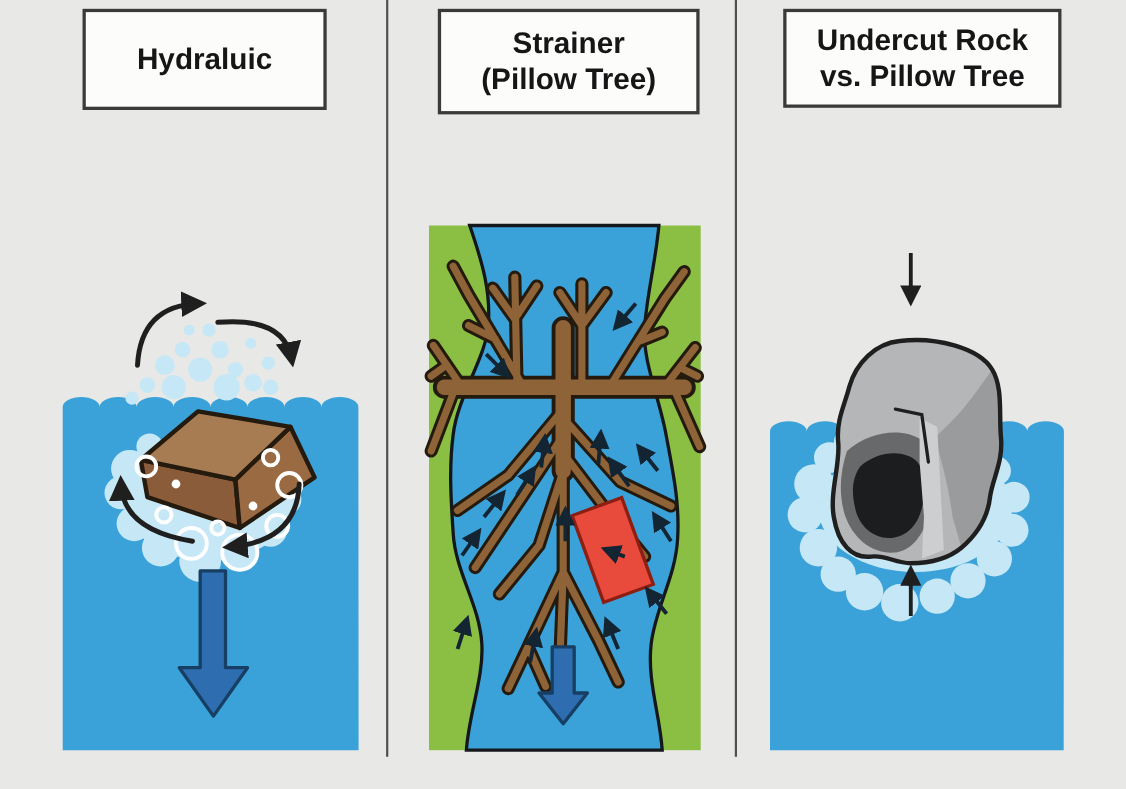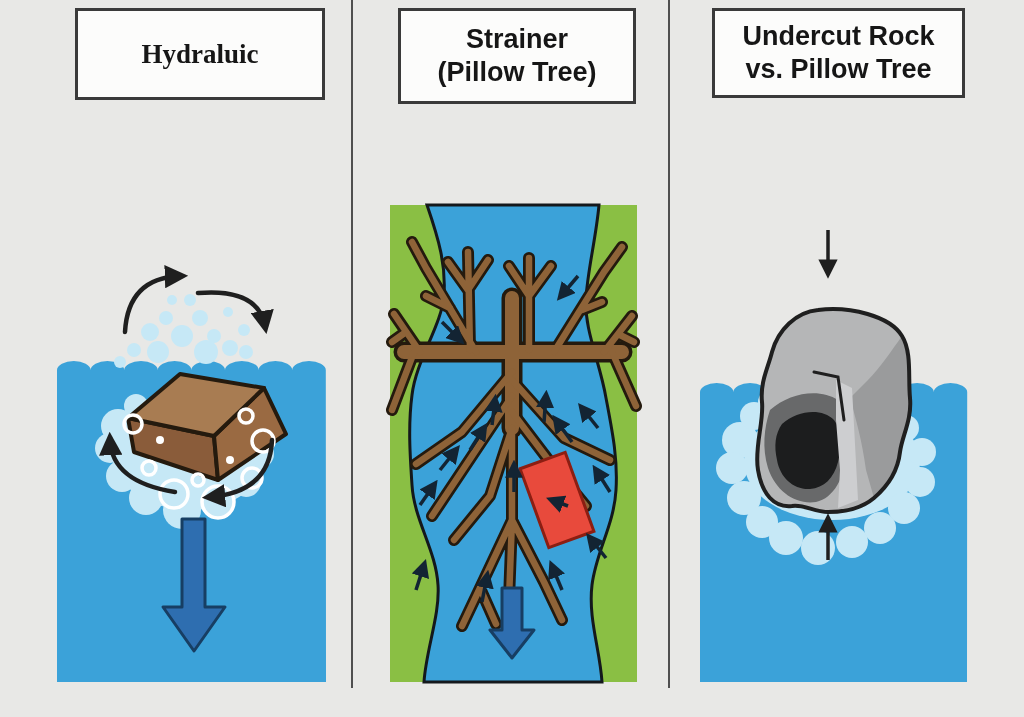--- a/index.html
+++ b/index.html
@@ -56,21 +56,21 @@
   .rock-cavity{fill:var(--rock-cavity);}
   .rock-streak{fill:var(--rock-streak);}
   .rock-outline{fill:none;stroke:var(--ink);stroke-width:4;stroke-linejoin:round;}
   .rock-crack{fill:none;stroke:var(--ink);stroke-width:3;stroke-linecap:round;}
 </style>
 </head>
 <body>
 
 <div id="stage">
 
-  <div class="title-box" style="left:75px;top:8px;width:250px;height:92px;font-family:Liberation Serif, serif;">
+  <div class="title-box" style="left:75px;top:8px;width:222px;height:92px;">
     <span>Hydraluic</span>
   </div>
 
   <svg class="panel-svg" style="left:0;" width="353" height="717" viewBox="0 0 353 717">
     <defs>
       <marker id="ah1" viewBox="0 0 10 10" refX="6.5" refY="5" markerWidth="5.2" markerHeight="5.2" orient="auto-start-reverse">
         <path d="M0,0 L10,5 L0,10 z" class="arrowhead"></path>
       </marker>
     </defs>
 

